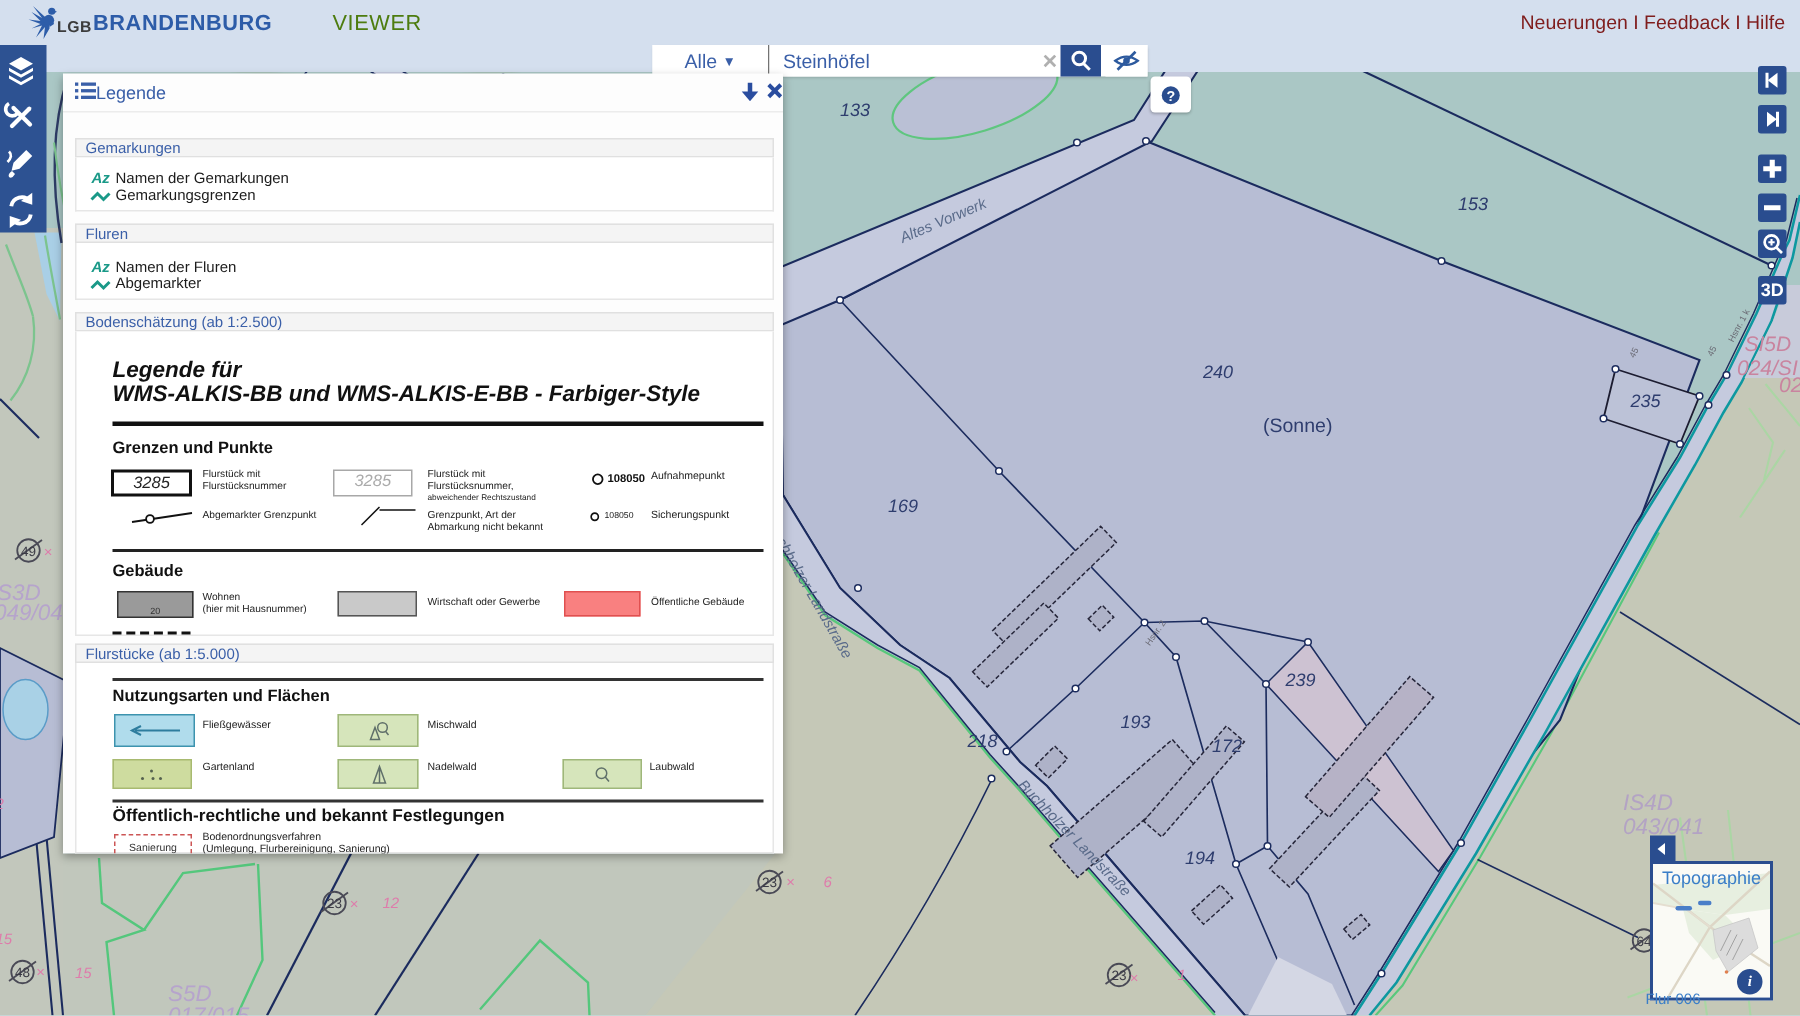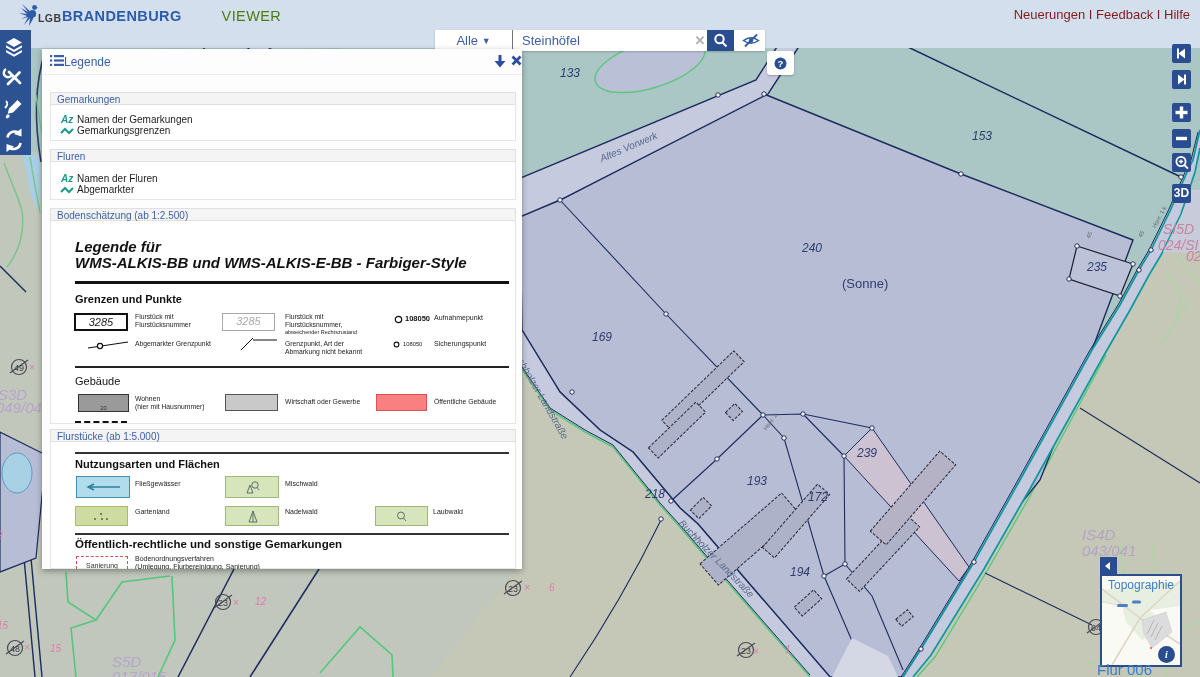--- a/index.html
+++ b/index.html
@@ -427,21 +427,21 @@
           <path d="M2,14 L14,2" stroke="#111" stroke-width="1"></path>
           <path d="M14,4 L38,4" stroke="#111" stroke-width="1"></path>
         </svg>
       <div style="position:absolute;left:234px;top:119px;font-size:6.8px;color:#222;line-height:7.5px">Grenzpunkt, Art der<br>Abmarkung nicht bekannt</div>
       <svg style="position:absolute;left:342px;top:120px" width="7" height="7" viewBox="0 0 7 7">
           <circle cx="3.5" cy="3.5" r="2.4" fill="none" stroke="#111" stroke-width="1.1"></circle>
         </svg>
       <span style="position:absolute;left:352px;top:120px;font-size:5.8px;color:#222">108050</span>
       <span style="position:absolute;left:383px;top:119px;font-size:7px;color:#222">Sicherungspunkt</span>
       <div style="position:absolute;left:24px;top:145px;width:434px;height:1.5px;background:#222"></div>
-      <div style="position:absolute;left:24px;top:154px;font-size:11px;font-weight:normal;color:#111">Gebäude</div>
+      <div style="position:absolute;left:24px;top:154px;font-size:11px;font-weight:bold;color:#111">Gebäude</div>
       <div style="position:absolute;left:27px;top:173px;width:51px;height:18px;background:#9a9a9a;border:1.5px solid #333;font-size:6px;color:#333;text-align:center;line-height:26px">20</div>
       <div style="position:absolute;left:84px;top:174px;font-size:6.8px;color:#222;line-height:7.5px">Wohnen<br>(hier mit Hausnummer)</div>
       <div style="position:absolute;left:174px;top:173px;width:53px;height:17px;background:#c9c9c9;border:1.5px solid #555"></div>
       <div style="position:absolute;left:234px;top:177px;font-size:6.8px;color:#222">Wirtschaft oder Gewerbe</div>
       <div style="position:absolute;left:325px;top:173px;width:51px;height:17px;background:#f98080;border:1.5px solid #e05050"></div>
       <div style="position:absolute;left:383px;top:177px;font-size:6.8px;color:#222">Öffentliche Gebäude</div>
       <div style="position:absolute;left:24px;top:200px;width:52px;border-top:2px dashed #111"></div>
     </div>
     <div class="lsec" style="top:380px">Flurstücke (ab 1:5.000)</div>
     <div class="lbody" style="top:393px;height:127px">
@@ -478,21 +478,21 @@
       <span style="position:absolute;left:234px;top:66px;font-size:7px;color:#222">Nadelwald</span>
       <div style="position:absolute;left:324px;top:64px;width:53px;height:20px;background:#d6e5bb;border:1px solid #9fb77a"></div>
       <svg style="position:absolute;left:344px;top:69px" width="14" height="11" viewBox="0 0 14 11">
           <g stroke="#60706a" stroke-width="1" fill="none">
             <circle cx="6" cy="4.5" r="3.5"></circle>
             <path d="M8.5,7 L11,10"></path>
           </g>
         </svg>
       <span style="position:absolute;left:382px;top:66px;font-size:7px;color:#222">Laubwald</span>
       <div style="position:absolute;left:24px;top:91px;width:434px;height:1.5px;background:#333"></div>
-      <div style="position:absolute;left:24px;top:96px;font-size:11.5px;font-weight:bold;color:#111">Öffentlich-rechtliche und sonstige Gemarkungen</div>
+      <div style="position:absolute;left:24px;top:96px;font-size:11.5px;font-weight:bold;color:#111">Öffentlich-rechtliche und bekannt Festlegungen</div>
       <div style="position:absolute;left:25px;top:114px;width:52px;height:18px;border:1.5px dashed #cc5555;font-size:7px;color:#333;text-align:center;line-height:18px">Sanierung</div>
       <div style="position:absolute;left:84px;top:113px;font-size:7px;color:#222;line-height:8px">Bodenordnungsverfahren<br>(Umlegung, Flurbereinigung, Sanierung)</div>
     </div>
   </div>
   <div id="ovmap">
     <div style="position:absolute;left:1100px;top:557px;width:17px;height:18px;background:#2a4d8f;z-index:26"></div>
     <svg style="position:absolute;left:1103px;top:561px;z-index:27" width="10" height="10" viewBox="0 0 10 10">
         <path d="M7,1 L7,9 L2,5 Z" fill="#fff"></path>
       </svg>
     <div style="position:absolute;left:1100px;top:574px;width:82px;height:93px;background:#fff;border:2px solid #2a4d8f;z-index:26;overflow:hidden">
@@ -509,15 +509,15 @@
         <g stroke="#9a9a9a" stroke-width="0.6">
             <path d="M52,44 L45,58"></path>
             <path d="M56,47 L49,61"></path>
             <path d="M60,50 L53,64"></path>
           </g>
         <circle cx="49" cy="72" r="1.2" fill="#e08050"></circle>
       </svg>
       <div style="position:absolute;left:0;top:2px;width:78px;text-align:center;font-size:12px;color:#3a7ec8;">Topographie</div>
       <div style="position:absolute;left:56px;top:70px;width:17px;height:17px;border-radius:50%;background:#2a4d8f;color:#fff;text-align:center;font-size:10px;font-weight:bold;font-style:italic;line-height:17px;font-family:'Liberation Serif',serif">i</div>
     </div>
-    <div style="position:absolute;left:1097px;top:661px;font-size:15px;color:#3a7ec8;z-index:26">Flur 006</div>
+    <div style="position:absolute;left:1097px;top:661px;font-size:10px;color:#3a7ec8;z-index:26">Flur 006</div>
   </div>
 </div>
 
 </body></html>

